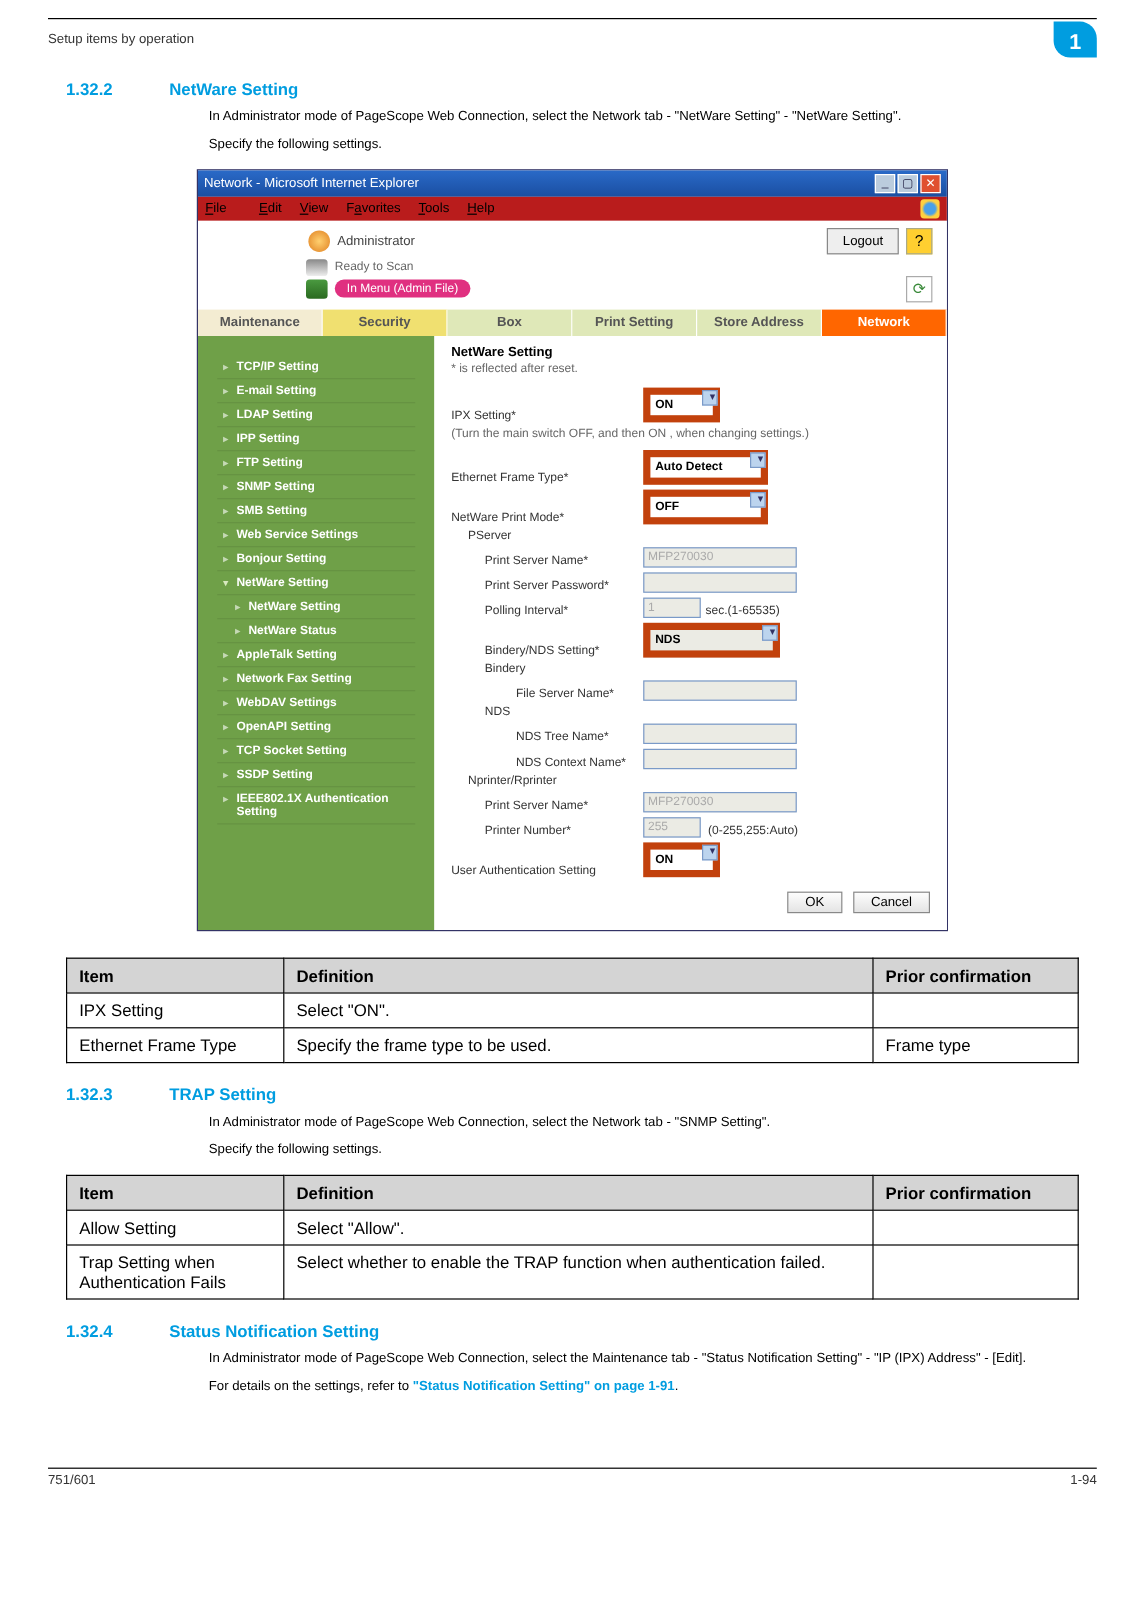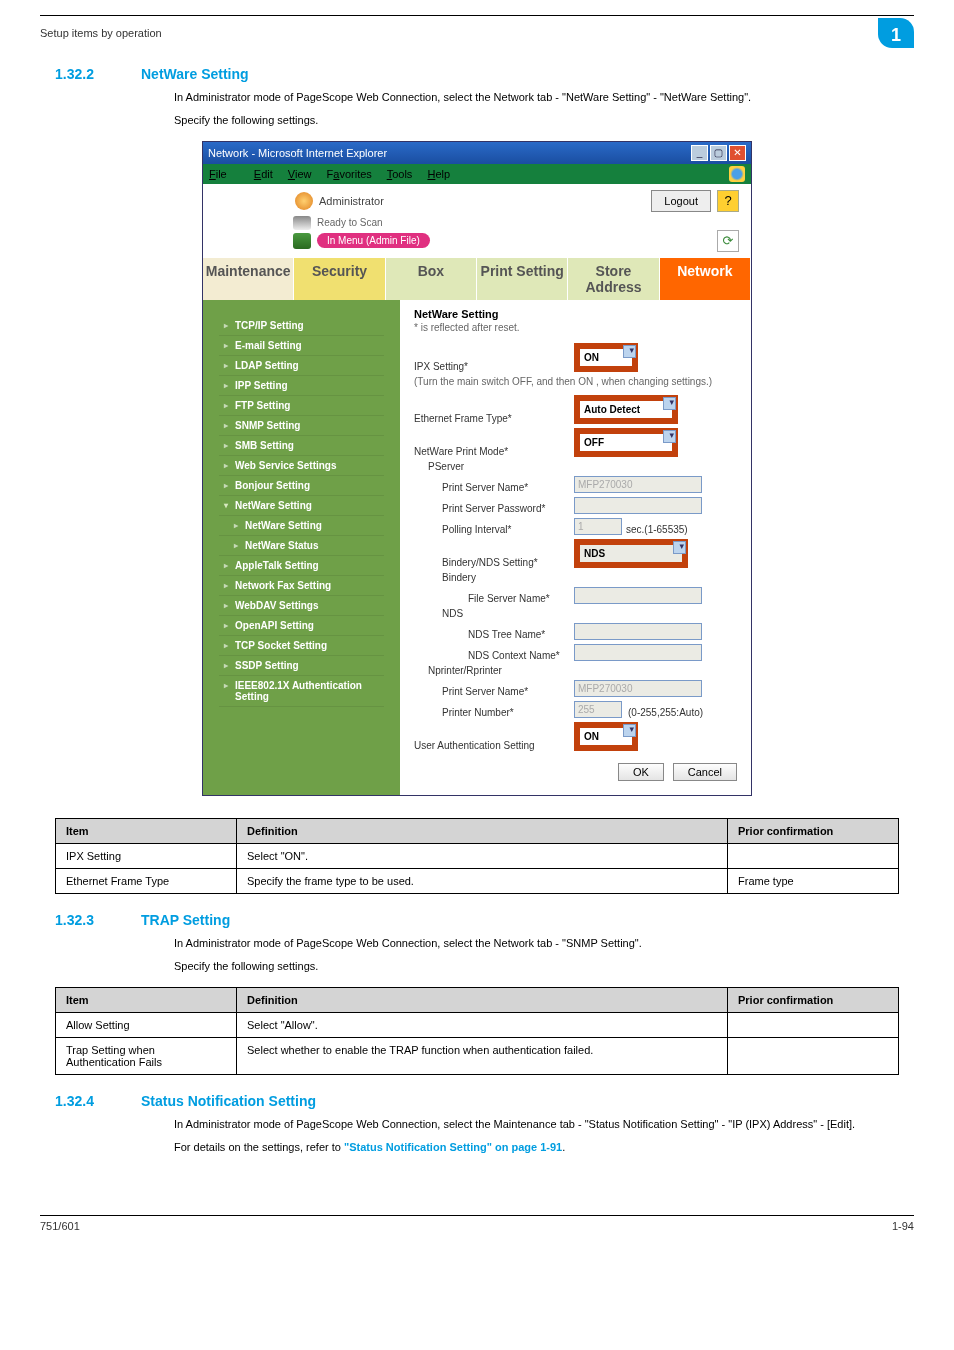--- a/index.html
+++ b/index.html
@@ -11,27 +11,27 @@
 
 .content { margin: 10px 55px 0 55px; }
 
 .sec-title-row { display: flex; gap: 30px; margin-top: 18px; margin-bottom: 8px; }
 .sec-num { color: #009de0; font-weight: bold; font-size: 14px; width: 56px; }
 .sec-title { color: #009de0; font-weight: bold; font-size: 14px; }
 
 .body-text { font-size: 11px; color: #000; margin-left: 119px; margin-bottom: 8px; line-height: 1.4; }
 
 
-.browser-wrap { margin: 12px auto 22px auto; width: 550px; }
+.browser-wrap { margin: 12px auto 22px auto; width: 626px; }
 .win-frame { border: 1px solid #336; }
 .win-title { background: linear-gradient(#2a6ac8, #1a4ea1); color: #fff; font-size: 11px; padding: 3px 5px; display: flex; justify-content: space-between; align-items: center; }
 .win-ctrls { display: flex; gap: 2px; }
 .win-btn { width: 15px; height: 14px; background: #bcd; border: 1px solid #fff; font-size: 10px; display: flex; align-items: center; justify-content: center; color: #224; }
 .win-btn.close { background: #e05030; color: #fff; border-color: #fff; }
-.menu-bar { background: #15803d; font-size: 11px; padding: 2px 6px; color: #000; display: flex; justify-content: space-between; align-items: center; }
+.menu-bar { background: #b91c1c; font-size: 11px; padding: 2px 6px; color: #000; display: flex; justify-content: space-between; align-items: center; }
 .menu-items span { margin-right: 12px; }
 .menu-items span u { text-decoration: underline; }
 .ie-logo { width: 16px; height: 16px; background: radial-gradient(circle,#4aa0e8 40%,#ffd040 60%); border-radius: 3px; }
 
 .app-body { background: #fff; }
 .app-top { display: flex; justify-content: space-between; align-items: center; padding: 6px 12px 2px 12px; }
 .admin-label { font-size: 11px; color: #444; display: flex; align-items: center; gap: 6px; }
 .admin-icon { width: 18px; height: 18px; border-radius: 50%; background: radial-gradient(#ffd070,#e08020); }
 .top-right { display: flex; gap: 6px; }
 .logout-btn { border: 1px solid #888; background: #eee; font-size: 11px; padding: 2px 12px; }
@@ -39,21 +39,21 @@
 
 .status-row { display: flex; align-items: center; gap: 6px; padding: 2px 12px 0 90px; }
 .status-icon { width: 18px; height: 14px; background: linear-gradient(#888,#eee); border-radius: 3px; }
 .status-text { font-size: 10px; color: #666; }
 .mode-row { display: flex; align-items: center; justify-content: space-between; padding: 0 12px 6px 90px; }
 .mode-left { display: flex; align-items: center; gap: 6px; }
 .mode-icon { width: 18px; height: 16px; background: linear-gradient(#4a9a40,#2a6a20); border-radius: 3px; }
 .mode-pill { background: #e03080; color: #fff; font-size: 10px; padding: 2px 10px; border-radius: 8px; }
 .refresh-sq { width: 20px; height: 20px; border: 1px solid #aaa; display: flex; align-items: center; justify-content: center; font-size: 13px; color: #3a8a3a; }
 
-.tabs { display: flex; font-size: 14px; justify-content: flex-end; }
+.tabs { display: flex; font-size: 11px; justify-content: flex-end; }
 .tab { flex: 1; text-align: center; padding: 5px 2px; background: #dfe8b8; color: #555; border-right: 1px solid #fff; font-weight: bold; }
 .tab.active { background: #ff6600; color: #fff; }
 .tab.security { background: #f0e070; color: #555; }
 .tab.maint { background: #f3ecd2; }
 
 .main-split { display: flex; }
 .sidebar { width: 165px; background: #6fa048; font-size: 10px; padding: 16px; }
 .side-item { padding: 4px 8px 4px 16px; color: #fff; border-bottom: 1px solid rgba(0,0,0,0.08); cursor: default; position: relative; }
 .side-item::before { content: '▸'; position: absolute; left: 5px; font-size: 8px; top: 5px; color: rgba(255,255,255,0.6); }
 .side-item.sel::before { content: '▾'; color: #d8e8c0; }
@@ -74,21 +74,21 @@
 .sel-wrap { position: relative; display: inline-block; }
 .sel-wrap::after { content: ''; position: absolute; right: 2px; top: 2px; width: 13px; height: 13px; background: #bcd4ee; border: 1px solid #7a9ac8; box-sizing: border-box; }
 .sel-wrap::before { content: '▾'; position: absolute; right: 4px; top: 2px; font-size: 9px; z-index: 1; color: #336; }
 .txt-input { border: 1px solid #7a9ac8; height: 15px; width: 120px; font-size: 10px; padding: 0 3px; background: #fff; color: #888; }
 .txt-input.dis { background: #ebebe4; color: #aaa; }
 .hint { font-size: 10px; color: #666; margin: 2px 0 6px 0; }
 .btn { border: 1px solid #888; background: linear-gradient(#fdfdfd,#e4e4e4); padding: 2px 14px; font-size: 11px; margin-left: 6px; }
 .btn-row { text-align: right; margin-top: 10px; }
 
 
-.dtable { width: 100%; border-collapse: collapse; margin: 12px 0 8px 0; font-size: 11px; }
+.dtable { width: 100%; border-collapse: collapse; margin: 12px 0 8px 0; font-size: 14px; }
 .dtable th { background: #d4d4d4; text-align: left; padding: 6px 10px; border: 1px solid #000; font-weight: bold; }
 .dtable td { padding: 6px 10px; border: 1px solid #000; vertical-align: top; }
 .dtable .c1 { width: 160px; }
 .dtable .c3 { width: 150px; }
 
 .link { color: #009de0; font-weight: bold; }
 
 .footer { display: flex; justify-content: space-between; margin: 60px 40px 0 40px; border-top: 1px solid #000; padding-top: 4px; font-size: 11px; color: #333; }
 </style>
 </head>

